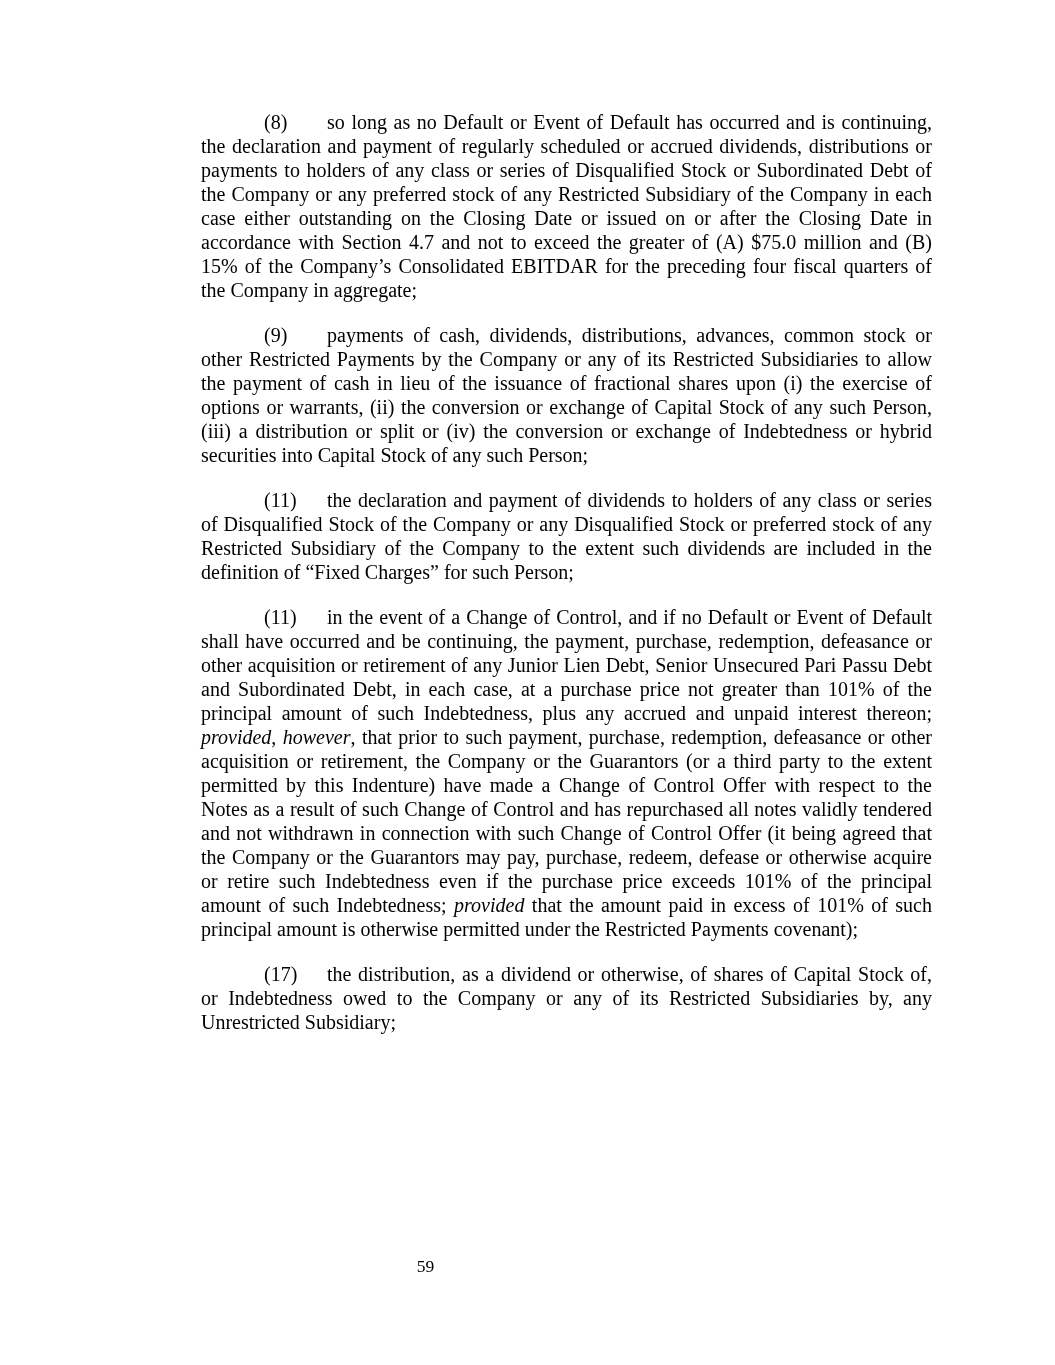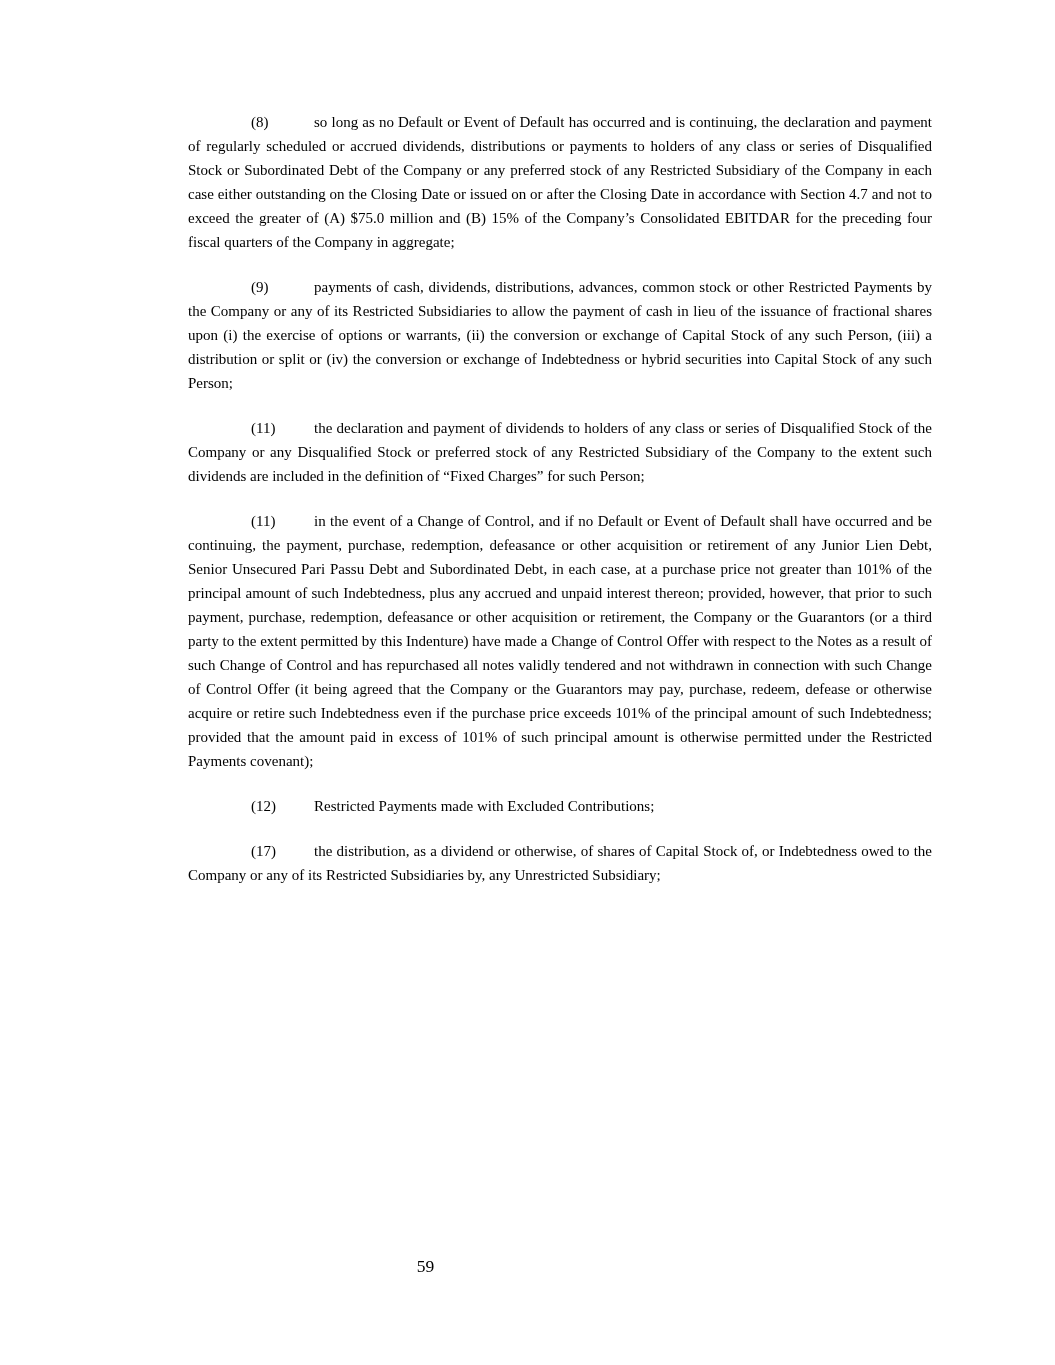--- a/index.html
+++ b/index.html
@@ -16,32 +16,33 @@
     color: #000000;
     overflow: hidden;
   }
   .content {
     position: absolute;
     left: 185px;
     top: 110px;
     width: 747px;
   }
   .para {
-    font-size: 15px;
+    font-size: 20px;
     line-height: 24px;
     text-align: justify;
     text-indent: 63px;
-    margin: 0 0 21px 3px;
+    margin: 0 0 21px 16px;
   }
   .pnum {
     display: inline-block;
     width: 63px;
     text-indent: 0;
   }
   .ptext span.it {
+    font-style: italic;
   }
   .page-number {
     position: absolute;
     left: 0;
     top: 1256px;
     width: 851px;
     text-align: center;
     font-size: 17.5px;
     font-family: "Liberation Serif", serif;
     color: #000000;
@@ -54,21 +55,20 @@
   <div class="content">
 
     <p class="para"><span class="pnum">(8)</span><span class="ptext"><span>so long as no Default or Event of Default has occurred and is continuing, the declaration and payment of regularly scheduled or accrued dividends, distributions or payments to holders of any class or series of Disqualified Stock or Subordinated Debt of the Company or any preferred stock of any Restricted Subsidiary of the Company in each case either outstanding on the Closing Date or issued on or after the Closing Date in accordance with Section 4.7 and not to exceed the greater of (A) $75.0 million and (B) 15% of the Company’s Consolidated EBITDAR for the preceding four fiscal quarters of the Company in aggregate;</span></span></p>
 
     <p class="para"><span class="pnum">(9)</span><span class="ptext"><span>payments of cash, dividends, distributions, advances, common stock or other Restricted Payments by the Company or any of its Restricted Subsidiaries to allow the payment of cash in lieu of the issuance of fractional shares upon (i) the exercise of options or warrants, (ii) the conversion or exchange of Capital Stock of any such Person, (iii) a distribution or split or (iv) the conversion or exchange of Indebtedness or hybrid securities into Capital Stock of any such Person;</span></span></p>
 
     <p class="para"><span class="pnum">(11)</span><span class="ptext"><span>the declaration and payment of dividends to holders of any class or series of Disqualified Stock of the Company or any Disqualified Stock or preferred stock of any Restricted Subsidiary of the Company to the extent such dividends are included in the definition of “Fixed Charges” for such Person;</span></span></p>
 
     <p class="para"><span class="pnum">(11)</span><span class="ptext"><span>in the event of a Change of Control, and if no Default or Event of Default shall have occurred and be continuing, the payment, purchase, redemption, defeasance or other acquisition or retirement of any Junior Lien Debt, Senior Unsecured Pari Passu Debt and Subordinated Debt, in each case, at a purchase price not greater than 101% of the principal amount of such Indebtedness, plus any accrued and unpaid interest thereon; </span><span class="it">provided</span><span>, </span><span class="it">however</span><span>, that prior to such payment, purchase, redemption, defeasance or other acquisition or retirement, the Company or the Guarantors (or a third party to the extent permitted by this Indenture) have made a Change of Control Offer with respect to the Notes as a result of such Change of Control and has repurchased all notes validly tendered and not withdrawn in connection with such Change of Control Offer (it being agreed that the Company or the Guarantors may pay, purchase, redeem, defease or otherwise acquire or retire such Indebtedness even if the purchase price exceeds 101% of the principal amount of such Indebtedness; </span><span class="it">provided</span><span> that the amount paid in excess of 101% of such principal amount is otherwise permitted under the Restricted Payments covenant);</span></span></p>
 
-    <p class="para"><span class="pnum">(12)</span><span class="ptext"><span>Restricted Payments made with Excluded Contributions;</span></span></p>
 
     <p class="para"><span class="pnum">(17)</span><span class="ptext"><span>the distribution, as a dividend or otherwise, of shares of Capital Stock of, or Indebtedness owed to the Company or any of its Restricted Subsidiaries by, any Unrestricted Subsidiary;</span></span></p>
 
 
   </div>
 
   <div class="page-number">59</div>
 </div>
 
 </body></html>

